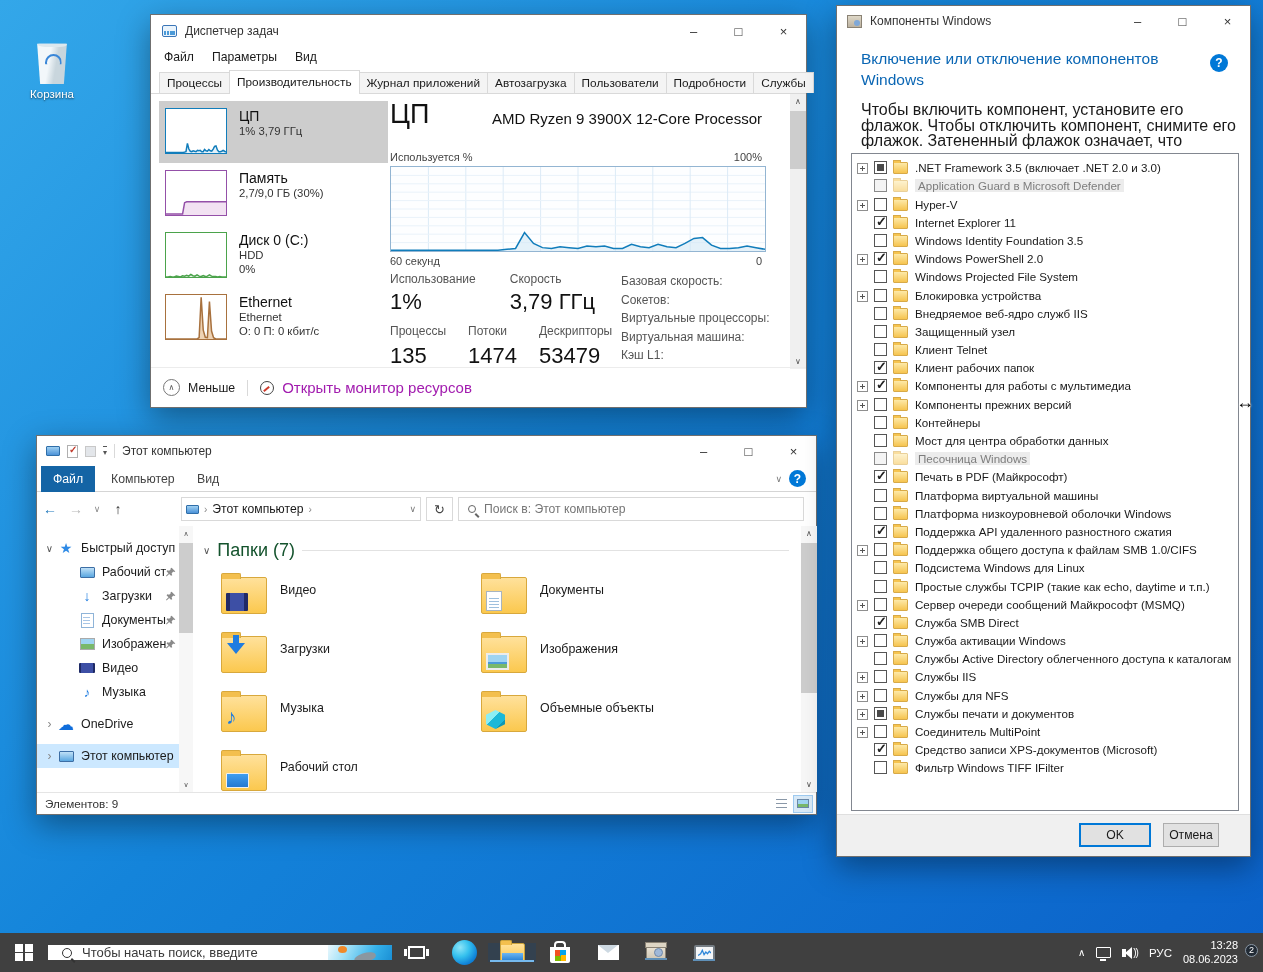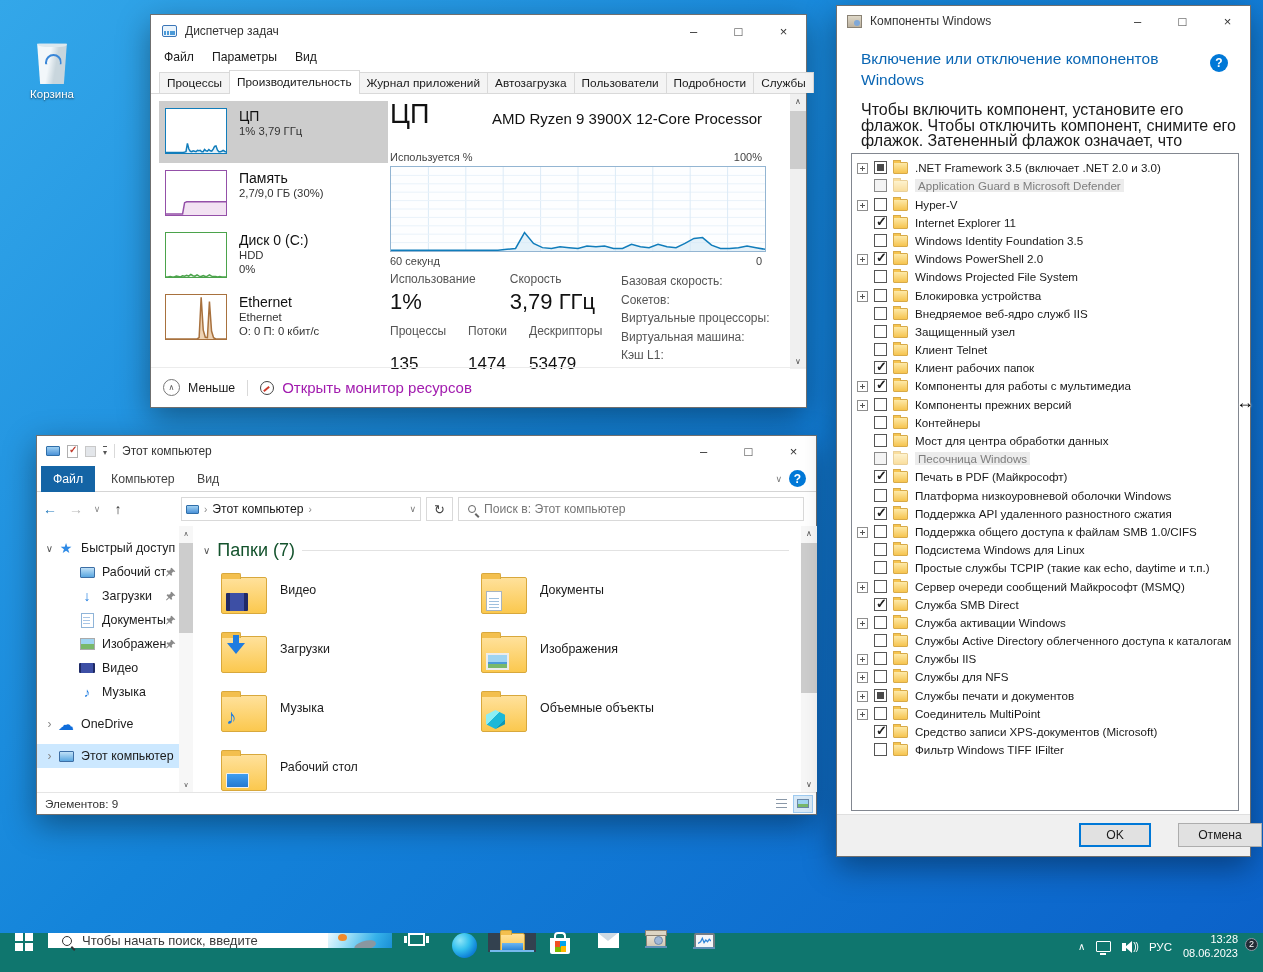--- a/index.html
+++ b/index.html
@@ -33,21 +33,21 @@
 #tm-h{position:absolute;left:239px;top:84px;font-size:27px;color:#111}
 #tm-proc{position:absolute;right:44px;top:95px;font-size:15px;color:#111}
 .tm-ax{position:absolute;font-size:11px;color:#444}
 #tm-ax-tl{left:239px;top:136px}#tm-ax-tr{right:44px;top:136px}
 #tm-ax-bl{left:239px;top:240px}#tm-ax-br{right:44px;top:240px}
 #tm-chart{position:absolute;left:239px;top:151px;width:376px;height:86px;border:1px solid #93b5d2;background:#fdfeff}
 #tm-stats1{position:absolute;left:239px;top:257px;display:flex;gap:34px}
 #tm-stats2{position:absolute;left:239px;top:309px;display:flex;gap:22px}
 .stat-label{font-size:12px;color:#555}
 .stat-val1{font-size:22px;color:#111;margin-top:3px}
-.stat-val2{font-size:17px;color:#111;margin-top:16px}
+.stat-val2{font-size:22px;color:#111;margin-top:5px}
 #tm-info{position:absolute;left:470px;top:257px;font-size:12px;color:#555;line-height:18.5px}
 #tm-scroll{position:absolute;right:0;top:79px;width:16px;height:275px;background:#f0f0f0;display:flex;flex-direction:column;align-items:center;font-size:8px;color:#505050}
 #tm-scroll .sb-thumb{width:100%;height:58px;background:#cdcdcd;margin-top:2px}
 .sb-arrow{height:15px;display:flex;align-items:center;justify-content:center;width:100%}
 #tm-scroll .sb-arrow:last-child{margin-top:auto}
 #tm-foot{position:absolute;left:0;right:0;bottom:0;height:40px;border-top:1px solid #ececec;display:flex;align-items:center;padding-left:12px;gap:8px}
 .less-circle{width:17px;height:17px;border:1px solid #777;border-radius:50%;color:#555;font-size:8px;display:flex;align-items:center;justify-content:center}
 .vdiv{width:1px;height:16px;background:#d9d9d9;margin:0 4px}
 .gauge{width:14px;height:14px;border-radius:50%;border:1.5px solid #444;position:relative;background:#fff}
 .gauge::after{content:"";position:absolute;left:2px;top:6px;width:7px;height:2px;background:#d03a2b;transform:rotate(-40deg)}
@@ -147,30 +147,30 @@
 .fcb.partial::before{content:"";position:absolute;inset:2px;background:#4a4a4a}
 .ffold{width:15px;height:12px;min-width:15px;background:linear-gradient(#fde9a8,#f6c44f);border:1px solid #d8aa48;border-radius:1px;position:relative;margin-right:7px;margin-top:1px}
 .ffold::before{content:"";position:absolute;top:-3px;left:-1px;width:6px;height:2px;background:#f6c44f;border:1px solid #d8aa48;border-bottom:none}
 .flab{font-size:11.6px;color:#1a1a1a;white-space:nowrap}
 .frow.disabled .flab{color:#7d7d7d;background:#ececec;padding:0 3px}
 .frow.disabled .ffold{opacity:.55}
 .frow.disabled .fcb{background:#f4f4f4;border-color:#8a8a8a}
 #ft-foot{position:absolute;left:0;right:0;bottom:0;height:42px;background:#f0f0f0;border-top:1px solid #dfdfdf}
 .btn{position:absolute;top:8px;height:24px;background:#e1e1e1;font-size:12.2px;display:flex;align-items:center;justify-content:center}
 #ft-ok{left:242px;width:72px;border:2px solid #0078d7}
-#ft-cancel{left:341px;width:84px;border:1px solid #adadad}
+#ft-cancel{left:326px;width:56px;border:1px solid #adadad}
 
 
 #bin{position:absolute;left:14px;top:42px;width:76px;text-align:center;color:#fff;font-size:11.5px;text-shadow:0 1px 2px rgba(0,0,0,.65)}
 .binico{width:33px;height:42px;margin:0 auto 4px;background:linear-gradient(100deg,#f2f7fa 0 40%,#c9d6dd 60% 100%);clip-path:polygon(5% 4%,95% 4%,86% 100%,14% 100%);position:relative}
 .binico::before{content:"";position:absolute;left:2px;right:2px;top:0;height:5px;background:#dde8ee;border-radius:40%}
 .binico::after{content:"";position:absolute;left:9px;top:12px;width:13px;height:13px;border:2.5px solid #3a87d8;border-radius:50%;clip-path:polygon(0 0,100% 0,100% 60%,0 60%)}
 #cursor{position:absolute;left:1236px;top:392px;font-size:18px;font-weight:bold;color:#000;text-shadow:0 0 2px #fff,0 0 3px #fff;z-index:99}
 #cursor::before{content:"↔"}
-#taskbar{position:absolute;left:0;right:0;bottom:0;height:39px;background:#0f766e;display:flex;align-items:flex-start;z-index:50}
+#taskbar{position:absolute;left:0;right:0;bottom:0;height:39px;background:#404040;display:flex;align-items:center;z-index:50}
 .tb-btn{width:48px;display:flex;align-items:center;justify-content:center;position:relative;flex:none}
 .winlogo{display:grid;grid-template-columns:8px 8px;grid-template-rows:8px 8px;gap:1.5px}
 .winlogo span{background:#fff}
 #tb-search{width:344px;background:#fff;display:flex;align-items:center;padding-left:14px;gap:10px;position:relative;flex:none}
 #tb-search .mag{width:10px;height:10px;border-color:#333}
 #tb-search .mag::after{background:#333;left:9px;top:9px}
 .tb-search-text{font-size:13px;color:#3a3a3a;white-space:nowrap}
 .tb-art{position:absolute;right:0;top:0;bottom:0;width:64px;background:linear-gradient(115deg,#eaf8fd 0%,#9fe0f7 30%,#35b1ea 70%,#1a8fd4 100%);overflow:hidden}
 .tb-art::before{content:"";position:absolute;left:26px;top:8px;width:22px;height:9px;background:#8a97a0;border-radius:50% 60% 40% 50%;transform:rotate(-18deg)}
 .tb-art::after{content:"";position:absolute;left:10px;bottom:7px;width:9px;height:7px;background:#f08a2a;border-radius:50%}
@@ -662,20 +662,26 @@
       <div class="frow">
         <span class="fexp hidden"></span>
         <span class="fcb checked"></span>
         <span class="ffold"></span>
         <span class="flab">Печать в PDF (Майкрософт)</span>
       </div>
       <div class="frow">
         <span class="fexp hidden"></span>
         <span class="fcb empty"></span>
         <span class="ffold"></span>
+        <span class="flab">Платформа виртуальной машины</span>
+      </div>
+      <div class="frow">
+        <span class="fexp hidden"></span>
+        <span class="fcb empty"></span>
+        <span class="ffold"></span>
         <span class="flab">Платформа низкоуровневой оболочки Windows</span>
       </div>
       <div class="frow">
         <span class="fexp hidden"></span>
         <span class="fcb checked"></span>
         <span class="ffold"></span>
         <span class="flab">Поддержка API удаленного разностного сжатия</span>
       </div>
       <div class="frow">
         <span class="fexp"></span>

